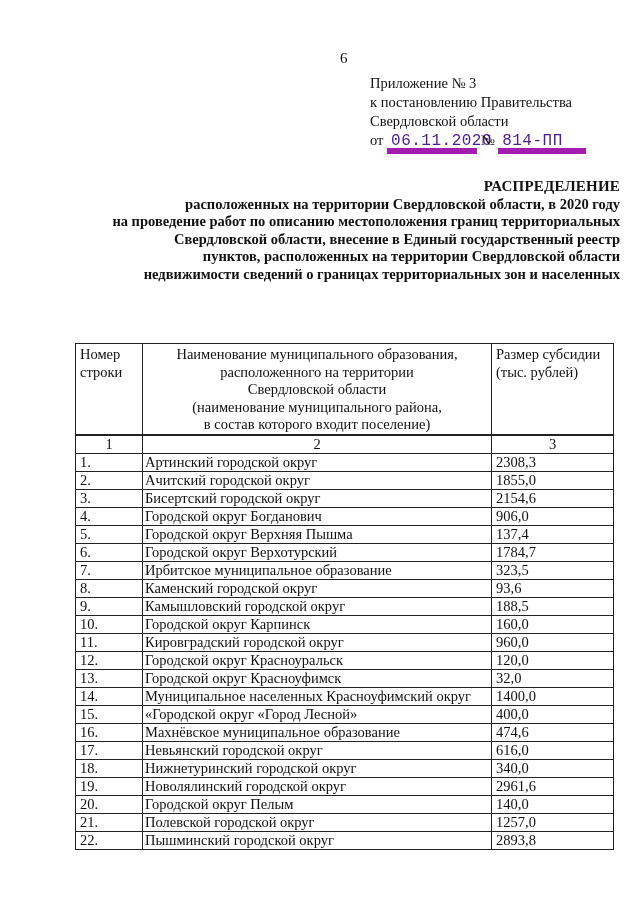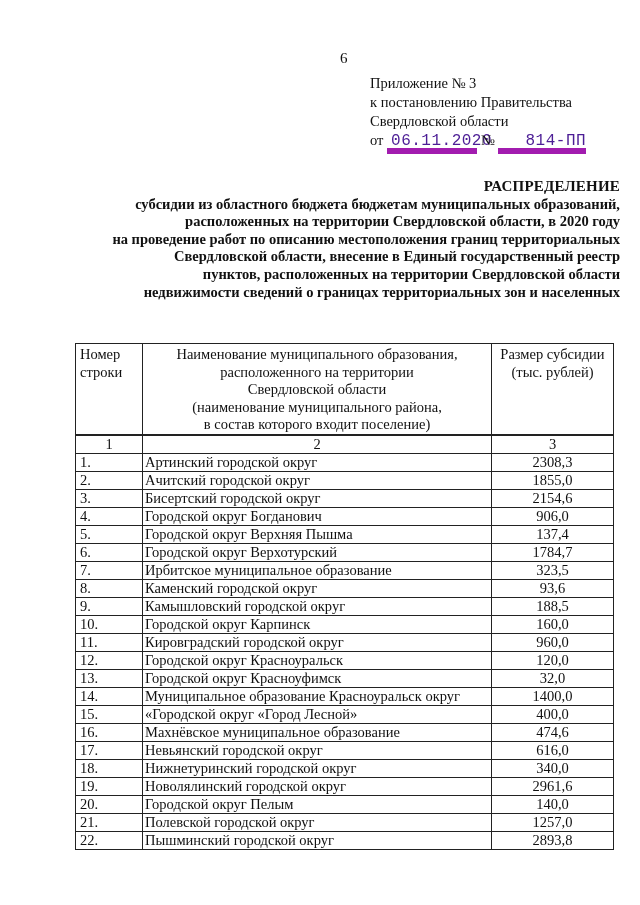--- a/index.html
+++ b/index.html
@@ -13,38 +13,38 @@
   .appendix {
     position: absolute; left: 370px; top: 74px; font-size: 14.5px; line-height: 19px;
   }
   .appendix .line { white-space: nowrap; }
   .filled {
     display: inline-block; border-bottom: 6px solid #a21caf;
     font-family: "Liberation Mono", "DejaVu Sans Mono", monospace;
     font-size: 16px; line-height: 14px; color: #4c1d95; letter-spacing: 0.5px;
   }
   .filled.date { width: 86px; padding-left: 4px; }
-  .filled.num { width: 84px; padding-left: 4px; text-align: right; }
+  .filled.num { width: 84px; padding-left: 4px; }
   .title-block {
     position: absolute; left: 60px; top: 178px; width: 560px;
     text-align: right; font-weight: bold; font-size: 14.5px; line-height: 17.6px;
   }
   .title-block .heading { font-size: 15px; letter-spacing: 0.2px; }
   table.dist {
     position: absolute; left: 75px; top: 343px; width: 539px;
     border-collapse: collapse; font-size: 14.5px;
     font-family: "Liberation Serif", "DejaVu Serif", serif;
   }
   table.dist td, table.dist th {
     border: 1px solid #222; padding: 0 4px; font-weight: normal;
   }
   table.dist th { vertical-align: top; line-height: 17.5px; padding-top: 2px; }
   table.dist .c1 { width: 58px; text-align: left; }
   table.dist .c2 { width: 340px; }
-  table.dist .c3 { width: 113px; text-align: center; }
+  table.dist .c3 { width: 113px; text-align: left; }
   table.dist thead th.c2 { text-align: center; margin-top: 10px; }
   table.dist tr.header-row { height: 84px; }
   table.dist tr.index-row td { height: 17px; line-height: 17px; text-align: center; border-top: 2px solid #222; }
   table.dist tbody tr td { height: 17px; line-height: 17px; white-space: nowrap; }
   table.dist tbody td.c2 { padding-left: 2px; }
 </style>
 </head>
 <body>
 
 <div class="page-number">6</div>
@@ -56,21 +56,20 @@
   <div class="line">
     <span>от</span>
     <span class="filled date">06.11.2020</span>
     <span>№</span>
     <span class="filled num">814-ПП</span>
   </div>
 </div>
 
 <div class="title-block">
   <div class="heading">РАСПРЕДЕЛЕНИЕ</div>
-  <div>субсидии из областного бюджета бюджетам муниципальных образований,</div>
   <div>расположенных на территории Свердловской области, в 2020 году</div>
   <div>на проведение работ по описанию местоположения границ территориальных</div>
   <div>Свердловской области, внесение в Единый государственный реестр</div>
   <div>пунктов, расположенных на территории Свердловской области</div>
   <div>недвижимости сведений о границах территориальных зон и населенных</div>
 </div>
 
 <table class="dist">
   <thead>
     <tr class="header-row">
@@ -157,21 +156,21 @@
         <td class="c2">Городской округ Красноуральск</td>
         <td class="c3">120,0</td>
       </tr>
       <tr>
         <td class="c1">13.</td>
         <td class="c2">Городской округ Красноуфимск</td>
         <td class="c3">32,0</td>
       </tr>
       <tr>
         <td class="c1">14.</td>
-        <td class="c2">Муниципальное образование Красноуральск округ</td>
+        <td class="c2">Муниципальное населенных Красноуфимский округ</td>
         <td class="c3">1400,0</td>
       </tr>
       <tr>
         <td class="c1">15.</td>
         <td class="c2">«Городской округ «Город Лесной»</td>
         <td class="c3">400,0</td>
       </tr>
       <tr>
         <td class="c1">16.</td>
         <td class="c2">Махнёвское муниципальное образование</td>

